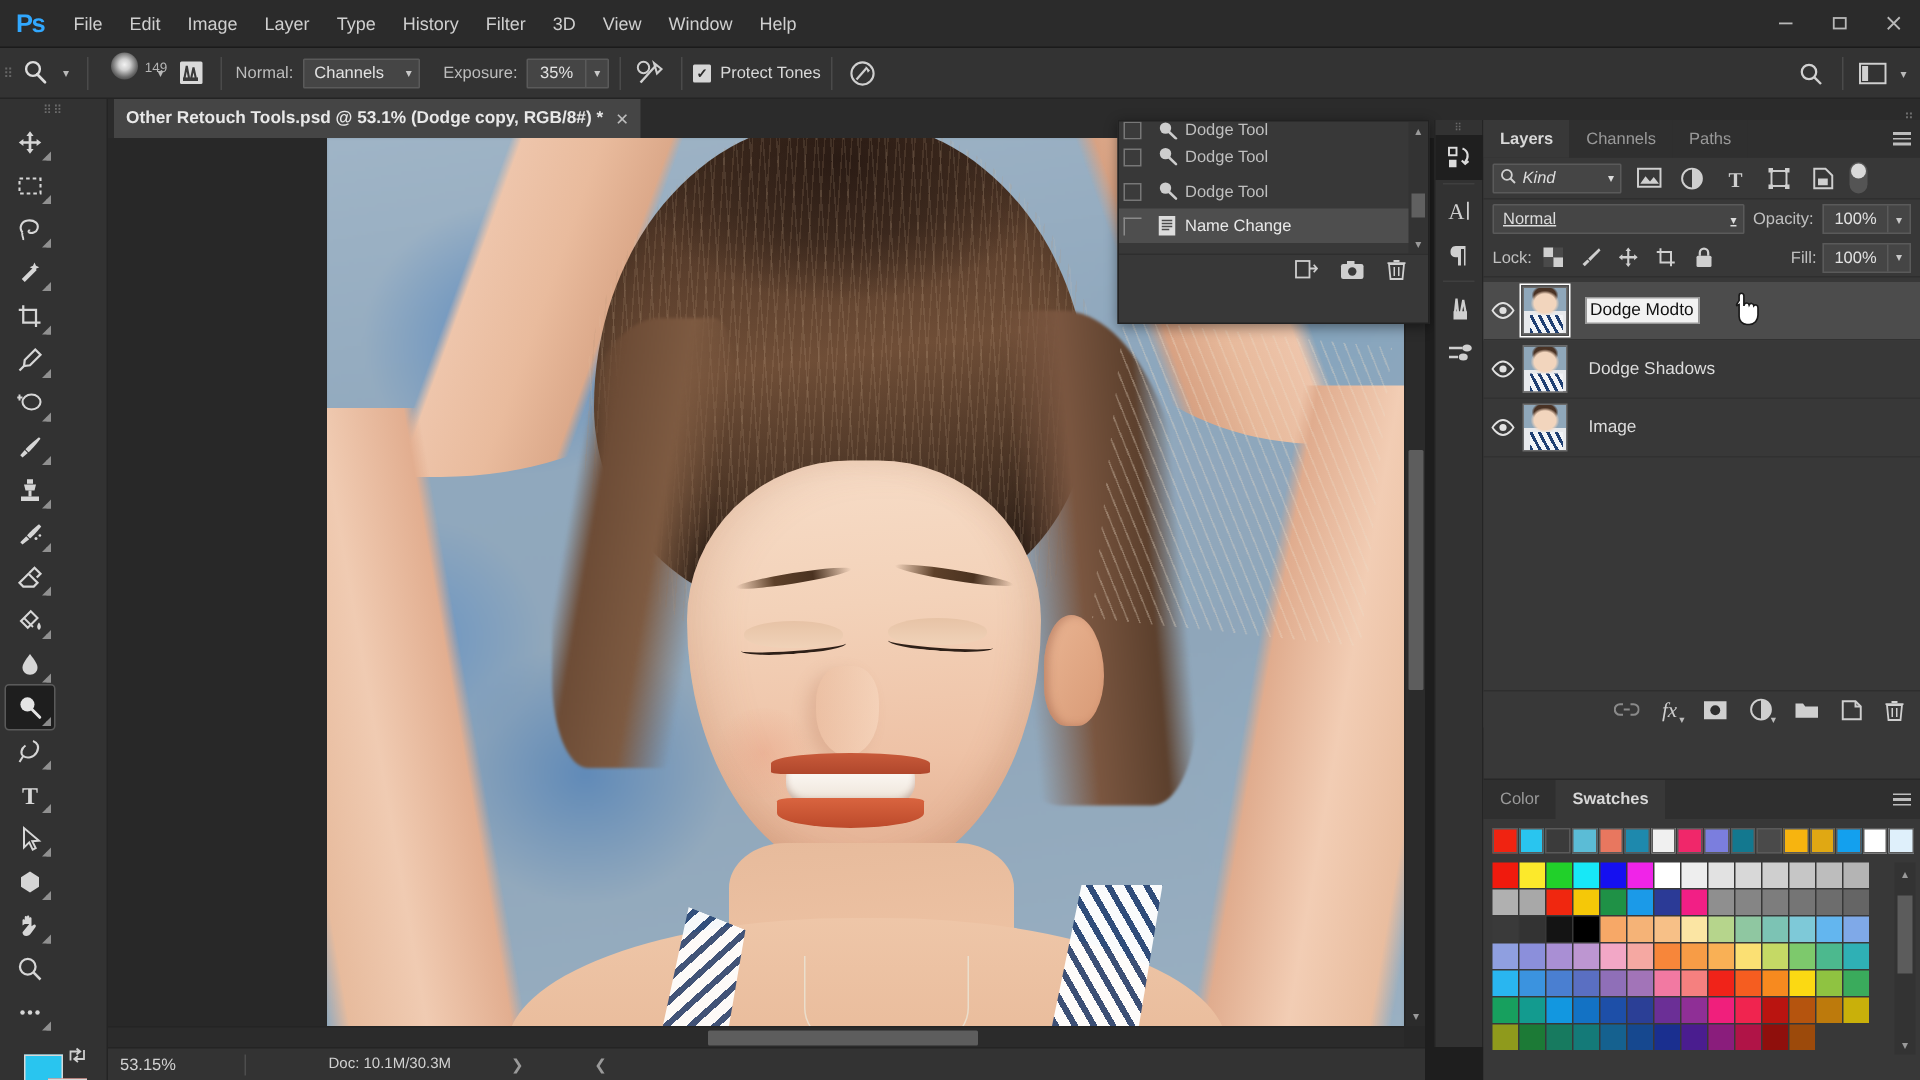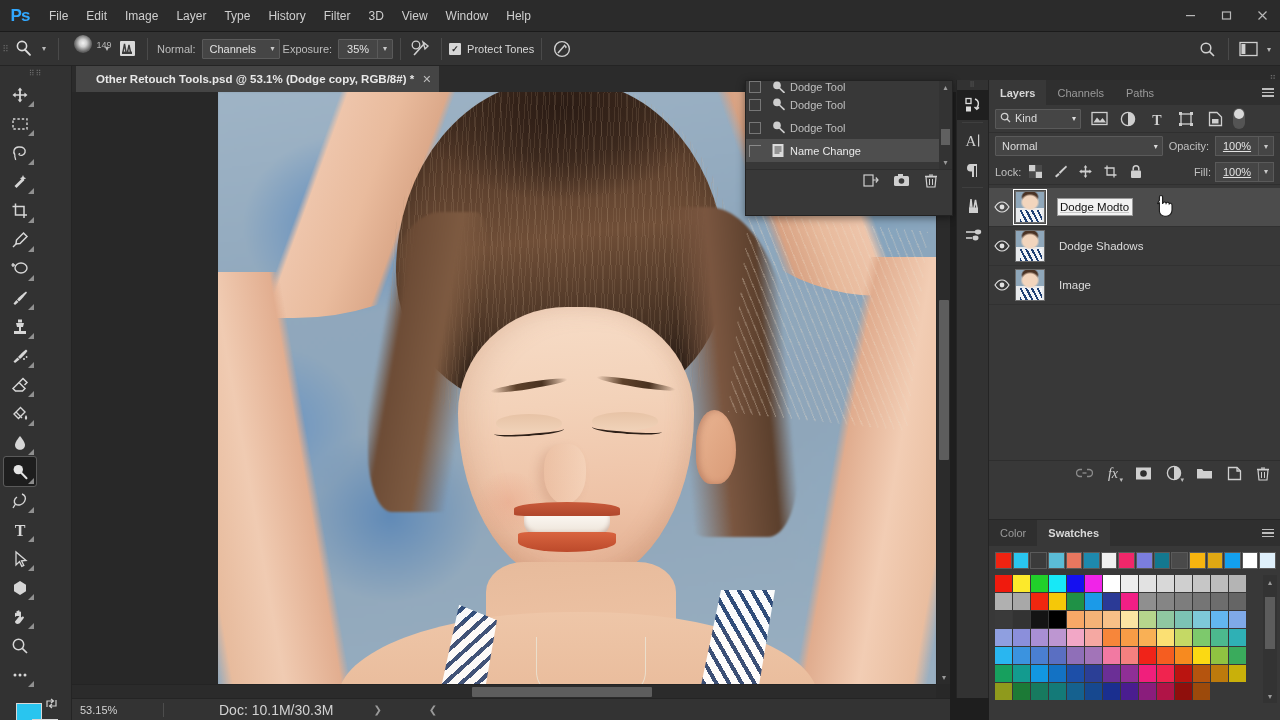--- a/index.html
+++ b/index.html
@@ -85,21 +85,21 @@
   .bg { position:absolute; left:32px; top:24px; width:26px; height:26px; background:#f02311; border:1px solid #d8d8d8; }
   .swapico { position:absolute; left:45px; top:2px; color:#cfcfcf; font-size:10px; }
 
   
   .tabstrip {
     position:absolute; left:72px; top:66px; width:1208px; height:26px;
     background:#2b2b2b;
   }
   .doctab {
     position:absolute; left:4px; top:0; height:26px; background:#454545;
-    display:flex; align-items:center; padding:0 8px 0 20px; gap:8px;
+    display:flex; align-items:center; padding:0 8px 0 8px; gap:8px;
     border-right:1px solid #2b2b2b;
   }
   .doctab .t { color:#e8e8e8; font-size:11.5px; font-weight:bold; white-space:nowrap; }
   .doctab .x { color:#bdbdbd; font-size:11px; }
   .ts-grip { position:absolute; right:4px; top:0; height:26px; display:flex; align-items:center; color:#6d6d6d; font-size:9px;}
 
   
   .canvaswrap {
     position:absolute; left:72px; top:92px; width:878px; height:606px;
     background:#282828; overflow:hidden;
@@ -233,21 +233,21 @@
   .hscroll { position:absolute; left:0; bottom:0; width:864px; height:14px; background:#2b2b2b; border-top:1px solid #242424;}
   .hthumb { position:absolute; left:400px; top:2px; width:180px; height:10px; background:#5d5d5d; border-radius:1px;}
 
   
   .statusbar {
     position:absolute; left:72px; top:698px; width:878px; height:22px;
     background:#333333; display:flex; align-items:center; border-top:1px solid #242424;gap:33px;
   }
   .zoomfield { width:58px; padding-left:8px; color:#d2d2d2; font-size:11px; }
   .sb-sep { width:1px; height:14px; background:#4d4d4d; }
-  .docinfo { padding-left:22px; color:#d2d2d2; font-size:14px; }
+  .docinfo { padding-left:22px; color:#d2d2d2; font-size:10px; }
   .sb-arrow { color:#9a9a9a; font-size:10px; padding:0 7px; }
 
   
   .history {
     position:absolute; left:745px; top:80px; width:208px; height:136px;
     background:#383838; border:1px solid #222; box-shadow:0 2px 8px rgba(0,0,0,.45);
   }
   .pnl-tabrow { height:25px; background:#2f2f2f; display:flex; align-items:stretch; }
   .pnl-tab { display:flex; align-items:center; padding:0 11px; font-size:11px; color:#d8d8d8; background:#383838; font-weight:bold;}
   .pnl-tab.inactive { background:#2f2f2f; color:#9a9a9a; font-weight:normal; }
@@ -284,30 +284,30 @@
   .layers-pnl { position:absolute; left:0; top:0; width:291px; height:405px; background:#383838; }
   .filterrow { height:28px; display:flex; align-items:center; padding:0 6px; gap:7px; border-bottom:1px solid #2f2f2f;}
   .kindsel { width:86px; height:20px; background:#454545; border:1px solid #5a5a5a; border-radius:1px;
     display:flex; align-items:center; padding:0 4px; color:#dcdcdc; font-size:11px; justify-content:space-between;}
   .kindsel .cv { font-size:8px; }
   .fico { width:22px; height:22px; display:flex; align-items:center; justify-content:center; color:#cfcfcf;}
   .toggleknob { width:12px; height:21px; border-radius:6px; background:#545454; position:relative; }
   .toggleknob:after { content:''; position:absolute; left:1px; top:1px; width:10px; height:10px; border-radius:50%; background:#d9d9d9;}
   .blendrow { height:26px; display:flex; align-items:center; padding:0 6px; gap:6px; }
   .blendsel { flex:1; height:20px; background:#454545; border:1px solid #5a5a5a; border-radius:1px;
-    display:flex; align-items:center; padding:0 4px 0 6px; color:#dcdcdc; font-size:11px; justify-content:space-between;}
+    display:flex; align-items:center; padding:0 4px 0 6px; color:#dcdcdc; font-size:11px; justify-content:space-between;text-decoration:underline;}
   .mini-lbl { color:#c0c0c0; font-size:11px; }
   .minifield { height:20px; display:flex; border:1px solid #5a5a5a; background:#454545;}
-  .minifield .v { width:42px; display:flex; align-items:center; justify-content:center; color:#e2e2e2; font-size:11px;text-decoration:underline;}
+  .minifield .v { width:42px; display:flex; align-items:center; justify-content:center; color:#e2e2e2; font-size:11px;}
   .minifield .s { width:15px; border-left:1px solid #5a5a5a; display:flex;align-items:center;justify-content:center;color:#c9c9c9;font-size:8px;}
   .lockrow { height:26px; display:flex; align-items:center; padding:0 6px; gap:4px; border-bottom:1px solid #2f2f2f;}
   .lico { width:21px; height:21px; display:flex; align-items:center; justify-content:center; color:#cfcfcf;}
   .layer-list { position:absolute; left:0; top:108px; width:291px; height:272px; }
   .lrow { height:39px; display:flex; align-items:center; border-bottom:1px solid #313131; position:relative;}
-  .lrow.sel { background:#4c4c4c;text-decoration:underline; }
+  .lrow.sel { background:#4c4c4c; }
   .eyecol { width:26px; display:flex; align-items:center; justify-content:center; color:#dedede;}
   .thumb { width:30px; height:32px; position:relative; overflow:hidden; border:1px solid #6b6b6b; }
   .lrow.sel .thumb { outline:1.5px solid #ffffff; outline-offset:1px; }
   .thumb .mini {
     position:absolute; inset:0;
     background:
       radial-gradient(16px 14px at 50% 34%, #f2d5bd 0 45%, rgba(0,0,0,0) 60%),
       radial-gradient(12px 9px at 50% 16%, #4a3325 0 60%, rgba(0,0,0,0) 75%),
       linear-gradient(180deg,#8fa7ba 0 52%, #e7e9ec 52% 100%);
   }
@@ -406,21 +406,21 @@
     </div>
 
     <div class="ob-sep"></div>
 
     <div class="ob-label">Normal:</div>
     <div class="ob-select">
       <span>Channels</span>
       <span class="cv">▾</span>
     </div>
 
-    <div class="ob-label" style="padding-left:3px">Exposure:</div>
+    <div class="ob-label" style="padding-left:16px">Exposure:</div>
     <div class="ob-numfield">
       <span class="val">35%</span>
       <span class="stp">▾</span>
     </div>
 
     <div class="ob-sep"></div>
 
     <div class="tool-glyph">
       <svg width="20" height="20" viewBox="0 0 20 20">
         <path d="M3 16 C6 13 9 9 14 4" stroke="#cfcfcf" stroke-width="1.6" fill="none"></path>
@@ -823,21 +823,21 @@
           <span class="hamburger">
               <i></i>
               <i></i>
               <i></i>
             </span>
         </div>
       </div>
 
       <div class="filterrow">
         <div class="kindsel">
-          <span style="display:flex;gap:4px;">
+          <span style="display:flex;align-items:center;gap:4px;font-style:italic;">
             <span>
               <svg width="11" height="11" viewBox="0 0 11 11">
                   <circle cx="4.6" cy="4.6" r="3.3" fill="none" stroke="#d0d0d0" stroke-width="1.2"></circle>
                   <path d="M7 7 L10 10" stroke="#d0d0d0" stroke-width="1.3"></path>
                 </svg>
             </span>
             <span>Kind</span>
           </span>
           <span class="cv">▾</span>
         </div>

